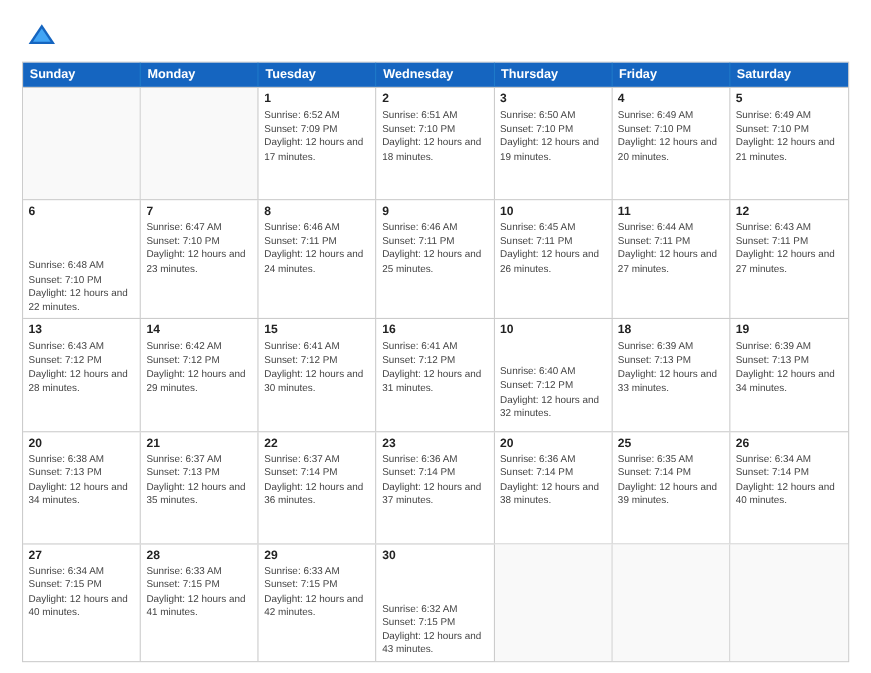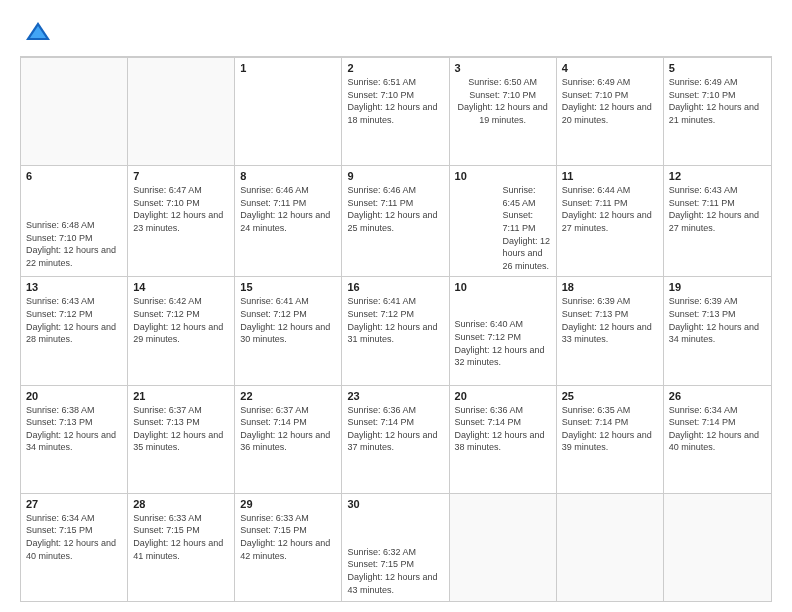--- a/index.html
+++ b/index.html
@@ -129,36 +129,48 @@
         <polygon points="14,8 22,20 6,20" fill="#42a5f5"></polygon>
       </svg>
     </div>
     <div class="title-block">
       <div class="main-title"></div>
       <div class="subtitle"></div>
     </div>
   </div>
 
   <div class="calendar">
+    <div class="cal-header-row" id="cal-header">
+        <div class="cal-header-cell">Sunday</div>
+        <div class="cal-header-cell">Monday</div>
+        <div class="cal-header-cell">Tuesday</div>
+        <div class="cal-header-cell">Wednesday</div>
+        <div class="cal-header-cell">Thursday</div>
+        <div class="cal-header-cell">Friday</div>
+        <div class="cal-header-cell">Saturday</div>
+      </div>
     <div class="cal-body" id="cal-body">
         <div class="cal-week">
           <div class="cal-cell empty"></div>
           <div class="cal-cell empty"></div>
           <div class="cal-cell">
             <span class="day-num">1</span>
+            <div class="day-info" style="white-space: pre-line;">Sunrise: 6:52 AM
+Sunset: 7:09 PM
+Daylight: 12 hours and 17 minutes.</div>
           </div>
           <div class="cal-cell">
             <span class="day-num">2</span>
             <div class="day-info" style="white-space: pre-line;">Sunrise: 6:51 AM
 Sunset: 7:10 PM
 Daylight: 12 hours and 18 minutes.</div>
           </div>
           <div class="cal-cell">
             <span class="day-num">3</span>
-            <div class="day-info" style="white-space: pre-line; text-align: center;">Sunrise: 6:50 AM
+            <div class="day-info" style="white-space: pre-line;">Sunrise: 6:50 AM
 Sunset: 7:10 PM
 Daylight: 12 hours and 19 minutes.</div>
           </div>
           <div class="cal-cell">
             <span class="day-num">4</span>
             <div class="day-info" style="white-space: pre-line;">Sunrise: 6:49 AM
 Sunset: 7:10 PM
 Daylight: 12 hours and 20 minutes.</div>
           </div>
           <div class="cal-cell">
@@ -188,21 +200,21 @@
 Daylight: 12 hours and 24 minutes.</div>
           </div>
           <div class="cal-cell">
             <span class="day-num">9</span>
             <div class="day-info" style="white-space: pre-line;">Sunrise: 6:46 AM
 Sunset: 7:11 PM
 Daylight: 12 hours and 25 minutes.</div>
           </div>
           <div class="cal-cell">
             <span class="day-num">10</span>
-            <div class="day-info" style="white-space: pre-line; margin-left: 48px;">Sunrise: 6:45 AM
+            <div class="day-info" style="white-space: pre-line;">Sunrise: 6:45 AM
 Sunset: 7:11 PM
 Daylight: 12 hours and 26 minutes.</div>
           </div>
           <div class="cal-cell">
             <span class="day-num">11</span>
             <div class="day-info" style="white-space: pre-line;">Sunrise: 6:44 AM
 Sunset: 7:11 PM
 Daylight: 12 hours and 27 minutes.</div>
           </div>
           <div class="cal-cell">

